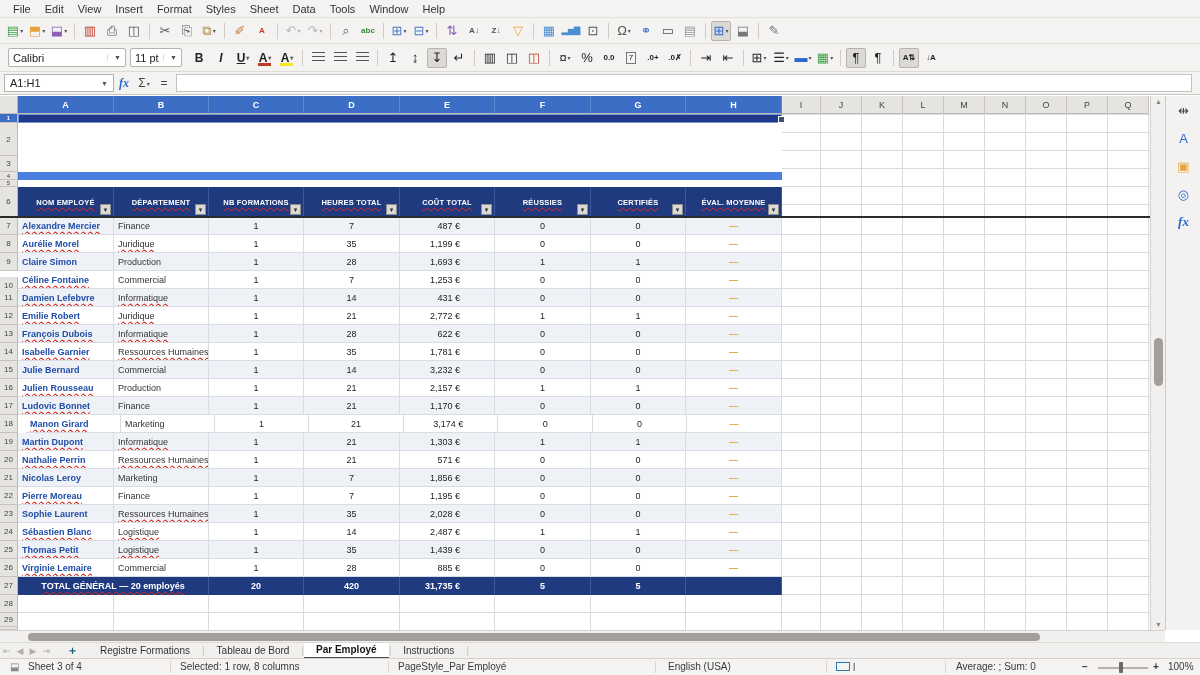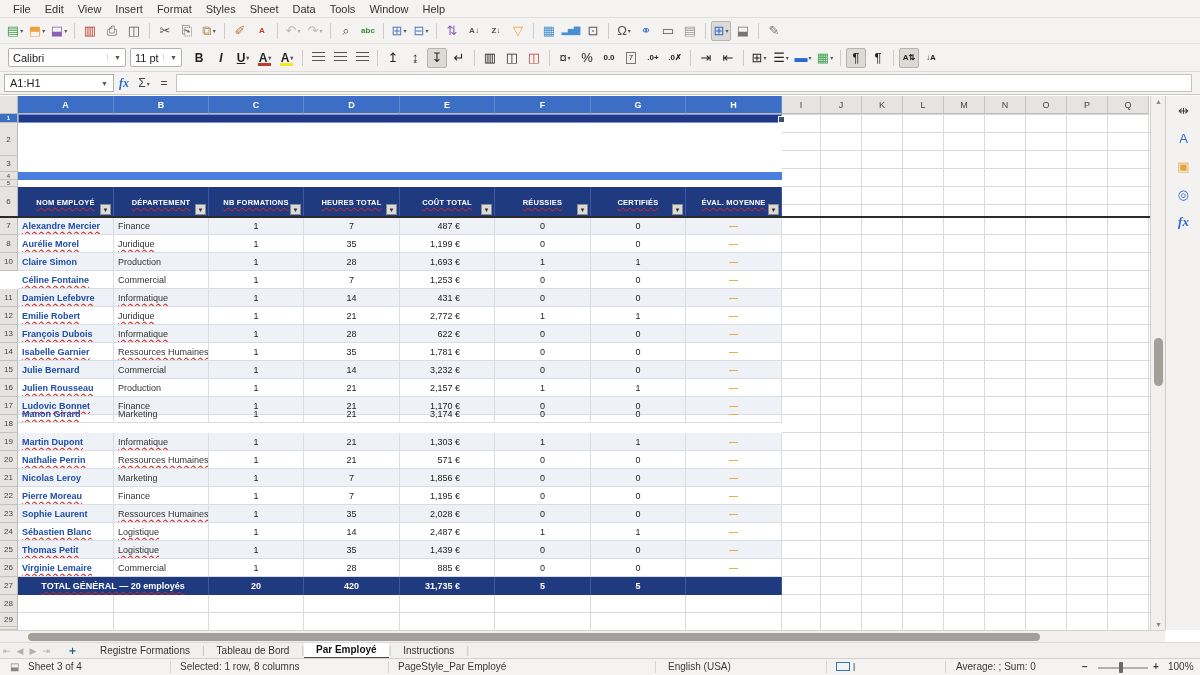--- a/index.html
+++ b/index.html
@@ -390,21 +390,21 @@
   <div id="rowheads">
       <div class="rowhead sel" style="top: 18px; height: 9px; font-size: 6px;">1</div>
       <div class="rowhead" style="top: 27px; height: 33px;">2</div>
       <div class="rowhead" style="top: 60px; height: 16px;">3</div>
       <div class="rowhead" style="top: 76px; height: 8px; font-size: 6px;">4</div>
       <div class="rowhead" style="top: 84px; height: 7px; font-size: 6px;">5</div>
       <div class="rowhead" style="top: 91px; height: 30px;">6</div>
       <div class="rowhead" style="top: 121px; height: 18px;">7</div>
       <div class="rowhead" style="top: 139px; height: 18px;">8</div>
       <div class="rowhead" style="top: 157px; height: 18px;">9</div>
-      <div class="rowhead" style="top: 157px; height: 18px;">10</div>
+      <div class="rowhead" style="top: 181px; height: 18px;">10</div>
       <div class="rowhead" style="top: 193px; height: 18px;">11</div>
       <div class="rowhead" style="top: 211px; height: 18px;">12</div>
       <div class="rowhead" style="top: 229px; height: 18px;">13</div>
       <div class="rowhead" style="top: 247px; height: 18px;">14</div>
       <div class="rowhead" style="top: 265px; height: 18px;">15</div>
       <div class="rowhead" style="top: 283px; height: 18px;">16</div>
       <div class="rowhead" style="top: 301px; height: 18px;">17</div>
       <div class="rowhead" style="top: 319px; height: 18px;">18</div>
       <div class="rowhead" style="top: 337px; height: 18px;">19</div>
       <div class="rowhead" style="top: 355px; height: 18px;">20</div>
@@ -747,21 +747,21 @@
           <div class="dcell c-center" style="width: 96px;">
             <span>0</span>
           </div>
           <div class="dcell c-center" style="width: 95px;">
             <span>0</span>
           </div>
           <div class="dcell c-eval" style="width: 96px;">
             <span>—</span>
           </div>
         </div>
-        <div class="drow" style="top: 291px;">
+        <div class="drow" style="top: 301px; padding-left: 8px;">
           <div class="dcell c-name wavy" style="width: 96px;">
             <span class="wavy">Manon Girard</span>
           </div>
           <div class="dcell c-dept" style="width: 95px;">
             <span>Marketing</span>
           </div>
           <div class="dcell c-center" style="width: 95px;">
             <span>1</span>
           </div>
           <div class="dcell c-center" style="width: 96px;">

